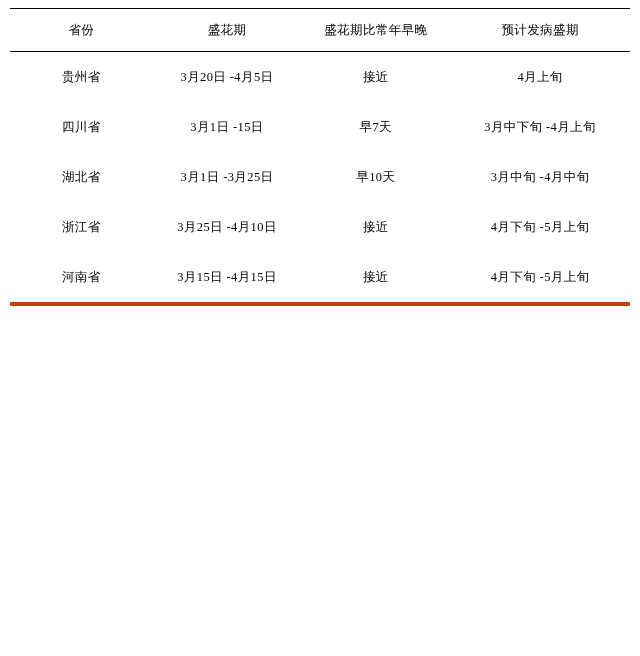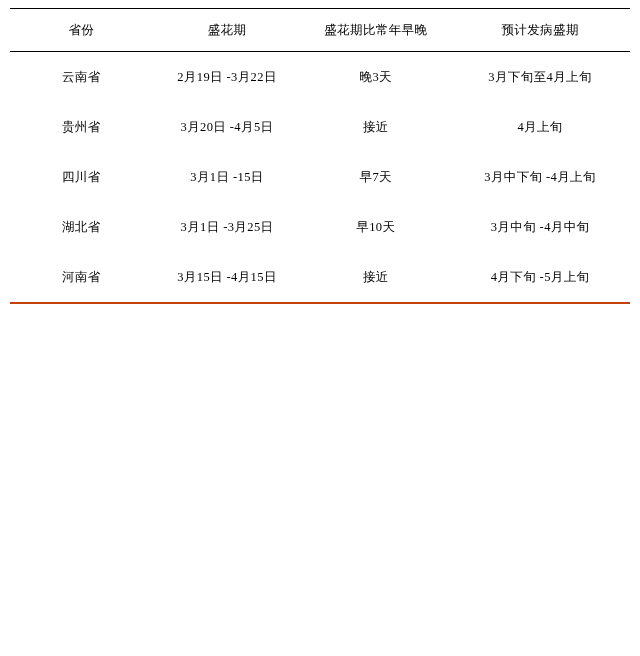--- a/index.html
+++ b/index.html
@@ -43,21 +43,21 @@
     border: none;
   }
   table.data-table thead th {
     height: 42px;
     border-bottom: 1px solid #000000;
   }
   table.data-table tbody td {
     height: 50px;
   }
   table.data-table tbody tr:last-child td {
-    border-bottom: 2px solid #c2410c;
+    border-bottom: 4px solid #c2410c;
   }
   .top-rule {
     width: 620px;
     height: 1px;
     background: #000000;
     margin: 8px 0 0 0;
   }
   .col-province { }
   .col-bloom { }
   .col-compare { }
@@ -78,44 +78,44 @@
     <thead>
       <tr>
         <th class="col-province">省份</th>
         <th class="col-bloom">盛花期</th>
         <th class="col-compare">盛花期比常年早晚</th>
         <th class="col-forecast">预计发病盛期</th>
       </tr>
     </thead>
     <tbody>
       <tr>
-        <td>云南省</td>
-        <td>2月19日 -3月22日</td>
-        <td>晚3天</td>
-        <td>3月下旬至4月上旬</td>
-      </tr>
-      <tr>
         <td>贵州省</td>
         <td>3月20日 -4月5日</td>
         <td>接近</td>
         <td>4月上旬</td>
       </tr>
       <tr>
         <td>四川省</td>
         <td>3月1日 -15日</td>
         <td>早7天</td>
         <td>3月中下旬 -4月上旬</td>
       </tr>
       <tr>
         <td>湖北省</td>
         <td>3月1日 -3月25日</td>
         <td>早10天</td>
         <td>3月中旬 -4月中旬</td>
       </tr>
       <tr>
+        <td>浙江省</td>
+        <td>3月25日 -4月10日</td>
+        <td>接近</td>
+        <td>4月下旬 -5月上旬</td>
+      </tr>
+      <tr>
         <td>河南省</td>
         <td>3月15日 -4月15日</td>
         <td>接近</td>
         <td>4月下旬 -5月上旬</td>
       </tr>
     </tbody>
   </table>
 </div>
 
 </body></html>

